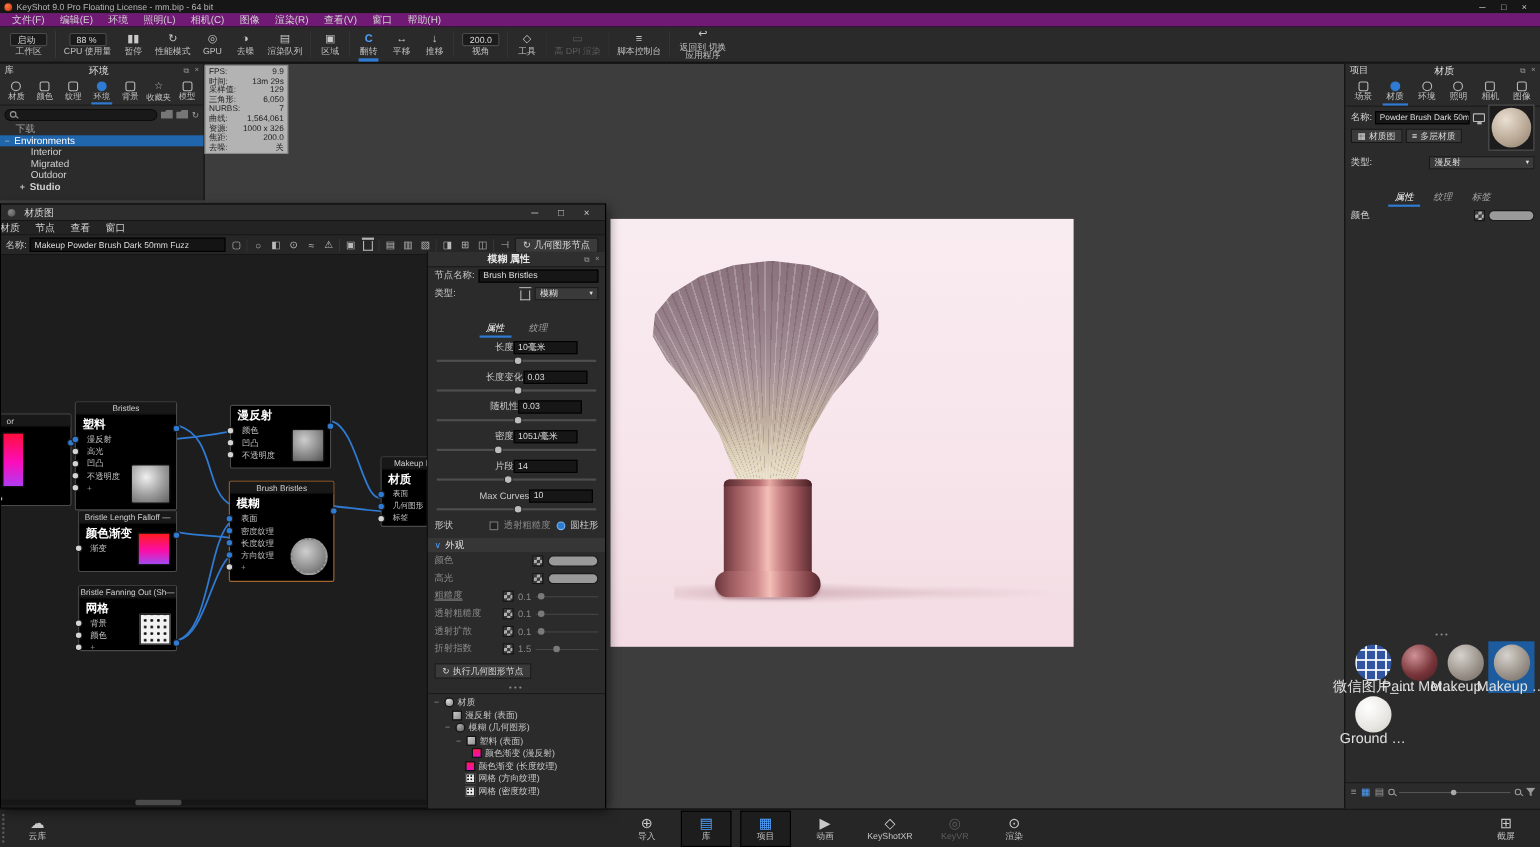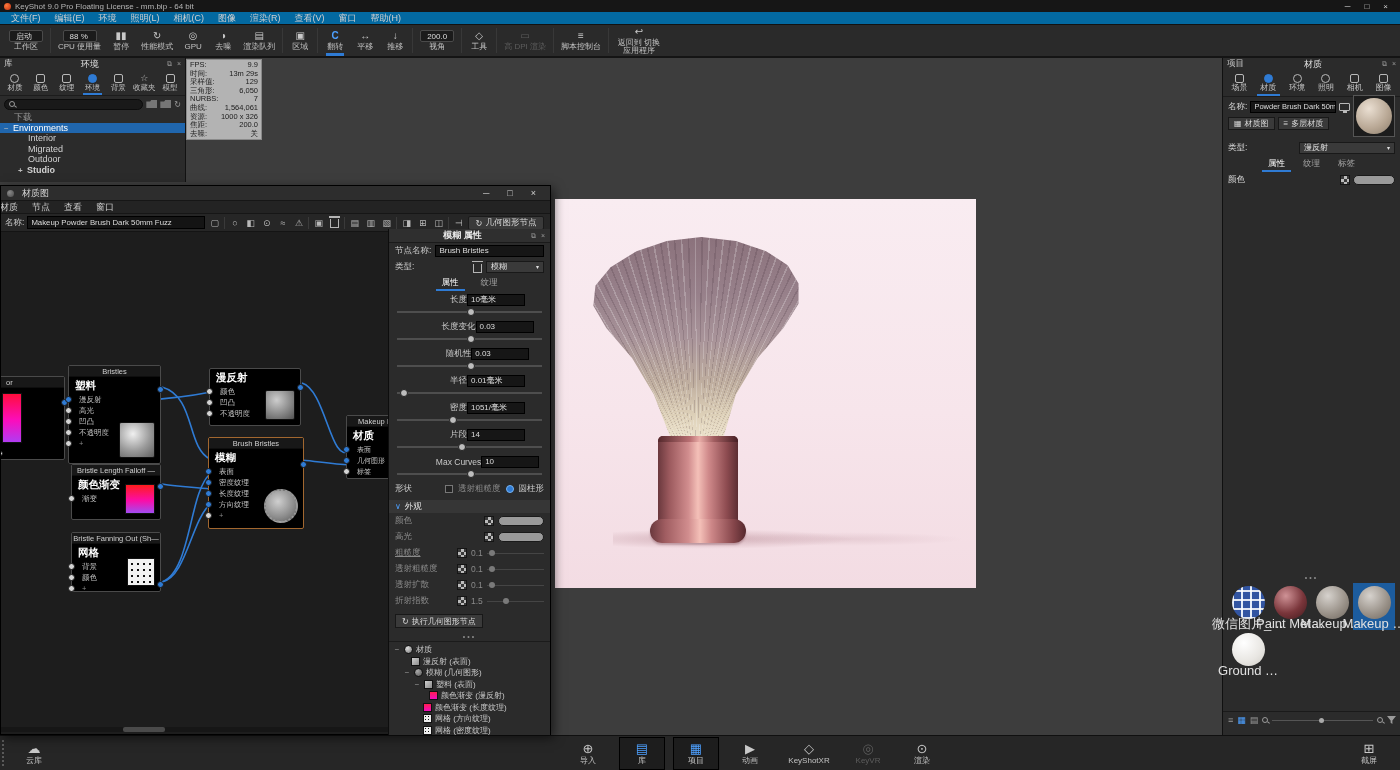--- a/index.html
+++ b/index.html
@@ -6,21 +6,21 @@
   html,body{width:1400px;height:770px;overflow:hidden;background:#3d3d3d;}
   .app{position:relative;width:1400px;height:770px;background:#3d3d3d;color:#d6d6d6;}
 
   
   .titlebar{position:absolute;left:0;top:0;width:1400px;height:12px;background:#161616;display:flex;align-items:center;font-size:8px;color:#b5b5b5;padding:0 4px;}
   .app-dot{width:7px;height:7px;border-radius:50%;background:radial-gradient(circle at 35% 35%,#ff7a3c,#c22f10);margin-right:4px;}
   .win-controls{margin-left:auto;display:flex;gap:14px;padding-right:8px;color:#cfcfcf;font-size:8px;}
   .wc{cursor:default;}
 
   
-  .menubar{position:absolute;left:0;top:12px;width:1400px;height:13px;background:#0369a1;display:flex;align-items:center;font-size:9px;color:#cfcfcf;padding-left:4px;border-bottom:1px solid #121212;}
+  .menubar{position:absolute;left:0;top:12px;width:1400px;height:13px;background:#701a75;display:flex;align-items:center;font-size:9px;color:#cfcfcf;padding-left:4px;border-bottom:1px solid #121212;}
   .menubar span{padding:0 7px;}
 
   
   .toolbar{position:absolute;left:0;top:25px;width:1400px;height:33px;background:#2a2a2a;border-bottom:2px solid #141414;display:flex;align-items:stretch;padding-left:4px;}
   .tb-item{display:flex;flex-direction:column;align-items:center;justify-content:center;gap:1px;padding:1px 5px;min-width:30px;position:relative;}
   .tb-icon{font-size:10px;line-height:11px;height:12px;color:#c9c9c9;}
   .tb-label{font-size:8px;line-height:8px;color:#c2c2c2;text-align:center;max-width:46px;}
   .tb-field{font-size:8px;background:#1b1b1b;border:1px solid #4a4a4a;color:#ddd;padding:1px 6px;border-radius:2px;min-width:34px;text-align:left;height:12px;line-height:9px;}
   .tb-item.active .tb-icon{color:#4da0ff;font-weight:bold;}
   .tb-item.active::after{content:"";position:absolute;left:6px;right:6px;bottom:0;height:3px;background:#2f7bd4;}
@@ -107,21 +107,21 @@
   
   .props{position:absolute;right:0;top:43px;width:162px;height:506px;background:#2b2b2b;border-left:1px solid #0d0d0d;font-size:8.5px;color:#c8c8c8;}
   .pp-title{height:14px;display:flex;align-items:center;background:#2f2f2f;border-bottom:1px solid #1a1a1a;padding:0 5px;}
   .pp-title .t{flex:1;text-align:center;font-size:9px;font-weight:bold;color:#e8e8e8;}
   .pp-row{display:flex;align-items:center;gap:4px;padding:2px 6px;}
   .pp-field{background:#161616;border:1px solid #000;color:#ddd;font-size:8px;height:12px;line-height:10px;padding:0 3px;}
   .grow{flex:1;}
   .pp-drop{background:#3a3a3a;border:1px solid #191919;height:12px;line-height:10px;font-size:8px;padding:0 4px;color:#e0e0e0;display:flex;align-items:center;gap:4px;}
   .i-trash{width:9px;height:9px;border:1px solid #b5b5b5;border-top:none;position:relative;margin-top:2px;}
   .i-trash::before{content:"";position:absolute;left:-2px;top:-3px;width:11px;height:1.5px;background:#b5b5b5;}
-  .pp-tabs{display:flex;justify-content:center;gap:18px;height:14px;align-items:flex-start;padding-bottom:1px;margin-top:2px;}
+  .pp-tabs{display:flex;justify-content:center;gap:18px;height:14px;align-items:flex-start;padding-bottom:1px;margin-top:18px;font-style:italic;}
   .pp-tab{font-size:8.5px;color:#a5a5a5;padding:0 2px 2px;position:relative;}
   .pp-tab.active{color:#fff;}
   .pp-tab.active::after{content:"";position:absolute;left:-4px;right:-4px;bottom:0;height:2px;background:#2f7bd4;}
   .sl{padding:3px 6px 1px;}
   .sl-top{display:flex;justify-content:center;align-items:center;margin-left:36px;}
   .sl-val{width:58px;}
   .sl-track{position:relative;height:10px;margin:1px 2px 0;}
   .sl-track::before{content:"";position:absolute;left:0;right:0;top:4px;height:2px;background:#4e4e4e;}
   .sl-handle{position:absolute;top:1px;width:8px;height:8px;border-radius:50%;background:#bdbdbd;border:1px solid #222;}
   .shape-row{display:flex;align-items:center;gap:5px;padding:3px 6px;}
@@ -575,29 +575,20 @@
         <div class="sl-top">
             <span>随机性</span>
             <span class="pp-field sl-val">0.03</span>
           </div>
         <div class="sl-track">
             <span class="sl-handle" style="left:48%;"></span>
           </div>
       </div>
       <div class="sl">
         <div class="sl-top">
-            <span>半径</span>
-            <span class="pp-field sl-val">0.01毫米</span>
-          </div>
-        <div class="sl-track">
-            <span class="sl-handle" style="left:2%;"></span>
-          </div>
-      </div>
-      <div class="sl">
-        <div class="sl-top">
             <span>密度</span>
             <span class="pp-field sl-val">1051/毫米</span>
           </div>
         <div class="sl-track">
             <span class="sl-handle" style="left:36%;"></span>
           </div>
       </div>
       <div class="sl">
         <div class="sl-top">
             <span>片段</span>

